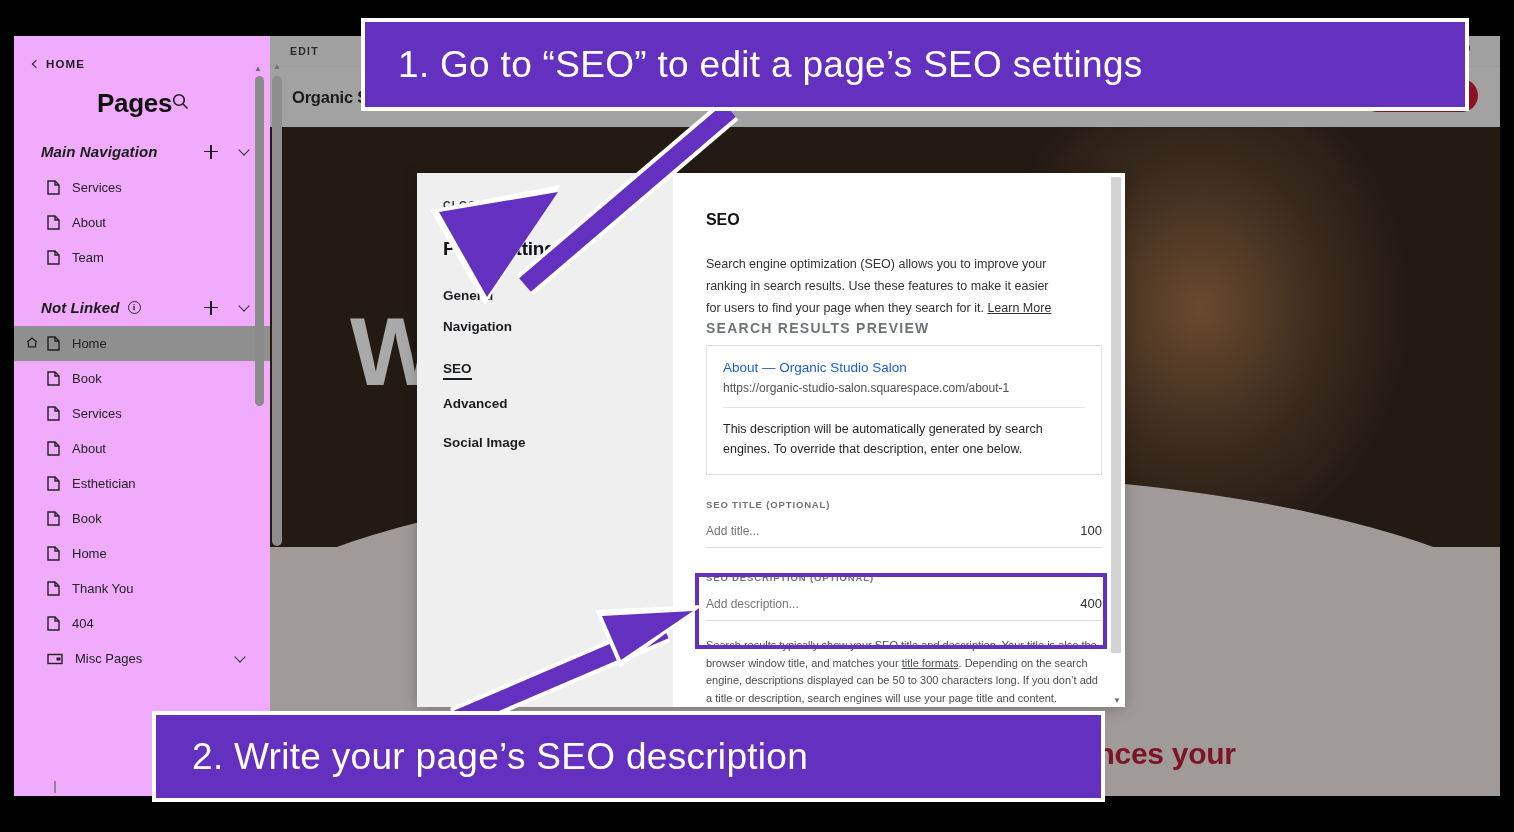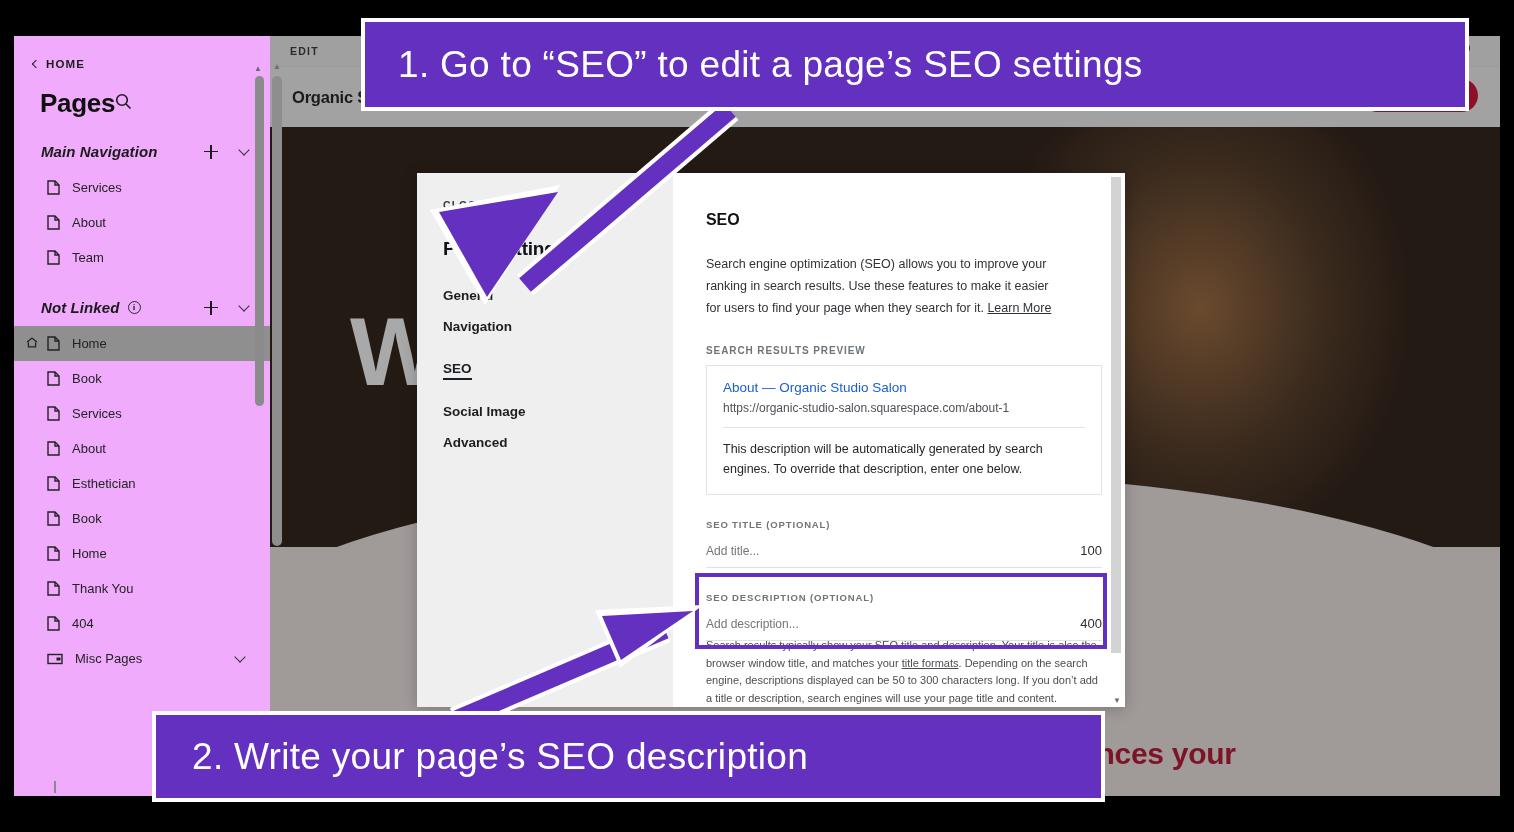--- a/index.html
+++ b/index.html
@@ -40,21 +40,21 @@
     cursor: pointer;
   }
   .chev-left {
     display: inline-block;
     width: 6px; height: 6px;
     border-left: 1.8px solid #1d1d1d;
     border-bottom: 1.8px solid #1d1d1d;
     transform: rotate(45deg);
   }
   .sb-title-row {
-    display: flex; align-items: center; justify-content: flex-start;
+    display: flex; align-items: center; justify-content: center;
     padding: 18px 24px 0 26px;
   }
   .sb-title {
     font-size: 26px; font-weight: 700; color: #10100f;
     letter-spacing: -0.3px;
   }
   .search-glyph { cursor: pointer; }
   .sb-section {
     display: flex; align-items: center;
     padding: 24px 22px 10px 27px;
@@ -291,22 +291,21 @@
     font-size: 16px; font-weight: 700; color: #101214;
     letter-spacing: -0.1px;
   }
   .seo-p {
     margin-top: 25px;
     font-size: 12.5px; line-height: 1.75;
     color: #2f3337; max-width: 352px;
   }
   .seo-p a { color: #2f3337; text-decoration: underline; }
   .srp-label {
-    margin-top: 25px;
-    font-size: 10px; font-weight: 700; letter-spacing: .09em;
+    font-size: 14px; font-weight: 700; letter-spacing: .09em;
     color: #6f7478;
   }
   .srp-box {
     margin-top: 9px;
     border: 1px solid #e0e2e4;
     width: 396px;
     padding: 14px 16px 15px 16px;
   }
   .srp-title {
     font-size: 13.5px; color: #1a5fd0; cursor: pointer;
@@ -575,22 +574,22 @@
     <div class="settings">
 
       <div class="settings-left">
         <div class="close-label">CLOSE</div>
         <div class="ps-title">Page Settings</div>
         <div class="ps-menu">
           <div><span class="ps-item">General</span></div>
           <div><span class="ps-item">Navigation</span></div>
           <div class="ps-gap"></div>
           <div><span class="ps-item sel">SEO</span></div>
+          <div><span class="ps-item">Advanced</span></div>
           <div style="margin-top:8px"><span class="ps-item">Social Image</span></div>
-          <div><span class="ps-item">Advanced</span></div>
         </div>
       </div>
 
       <div class="settings-right">
         <div class="seo-h">SEO</div>
 
         <div class="seo-p"><span>Search engine optimization (SEO) allows you to improve your ranking in search results. Use these features to make it easier for users to find your page when they search for it. </span><a href="#">Learn More</a></div>
 
         <div class="srp-label">SEARCH RESULTS PREVIEW</div>
 

